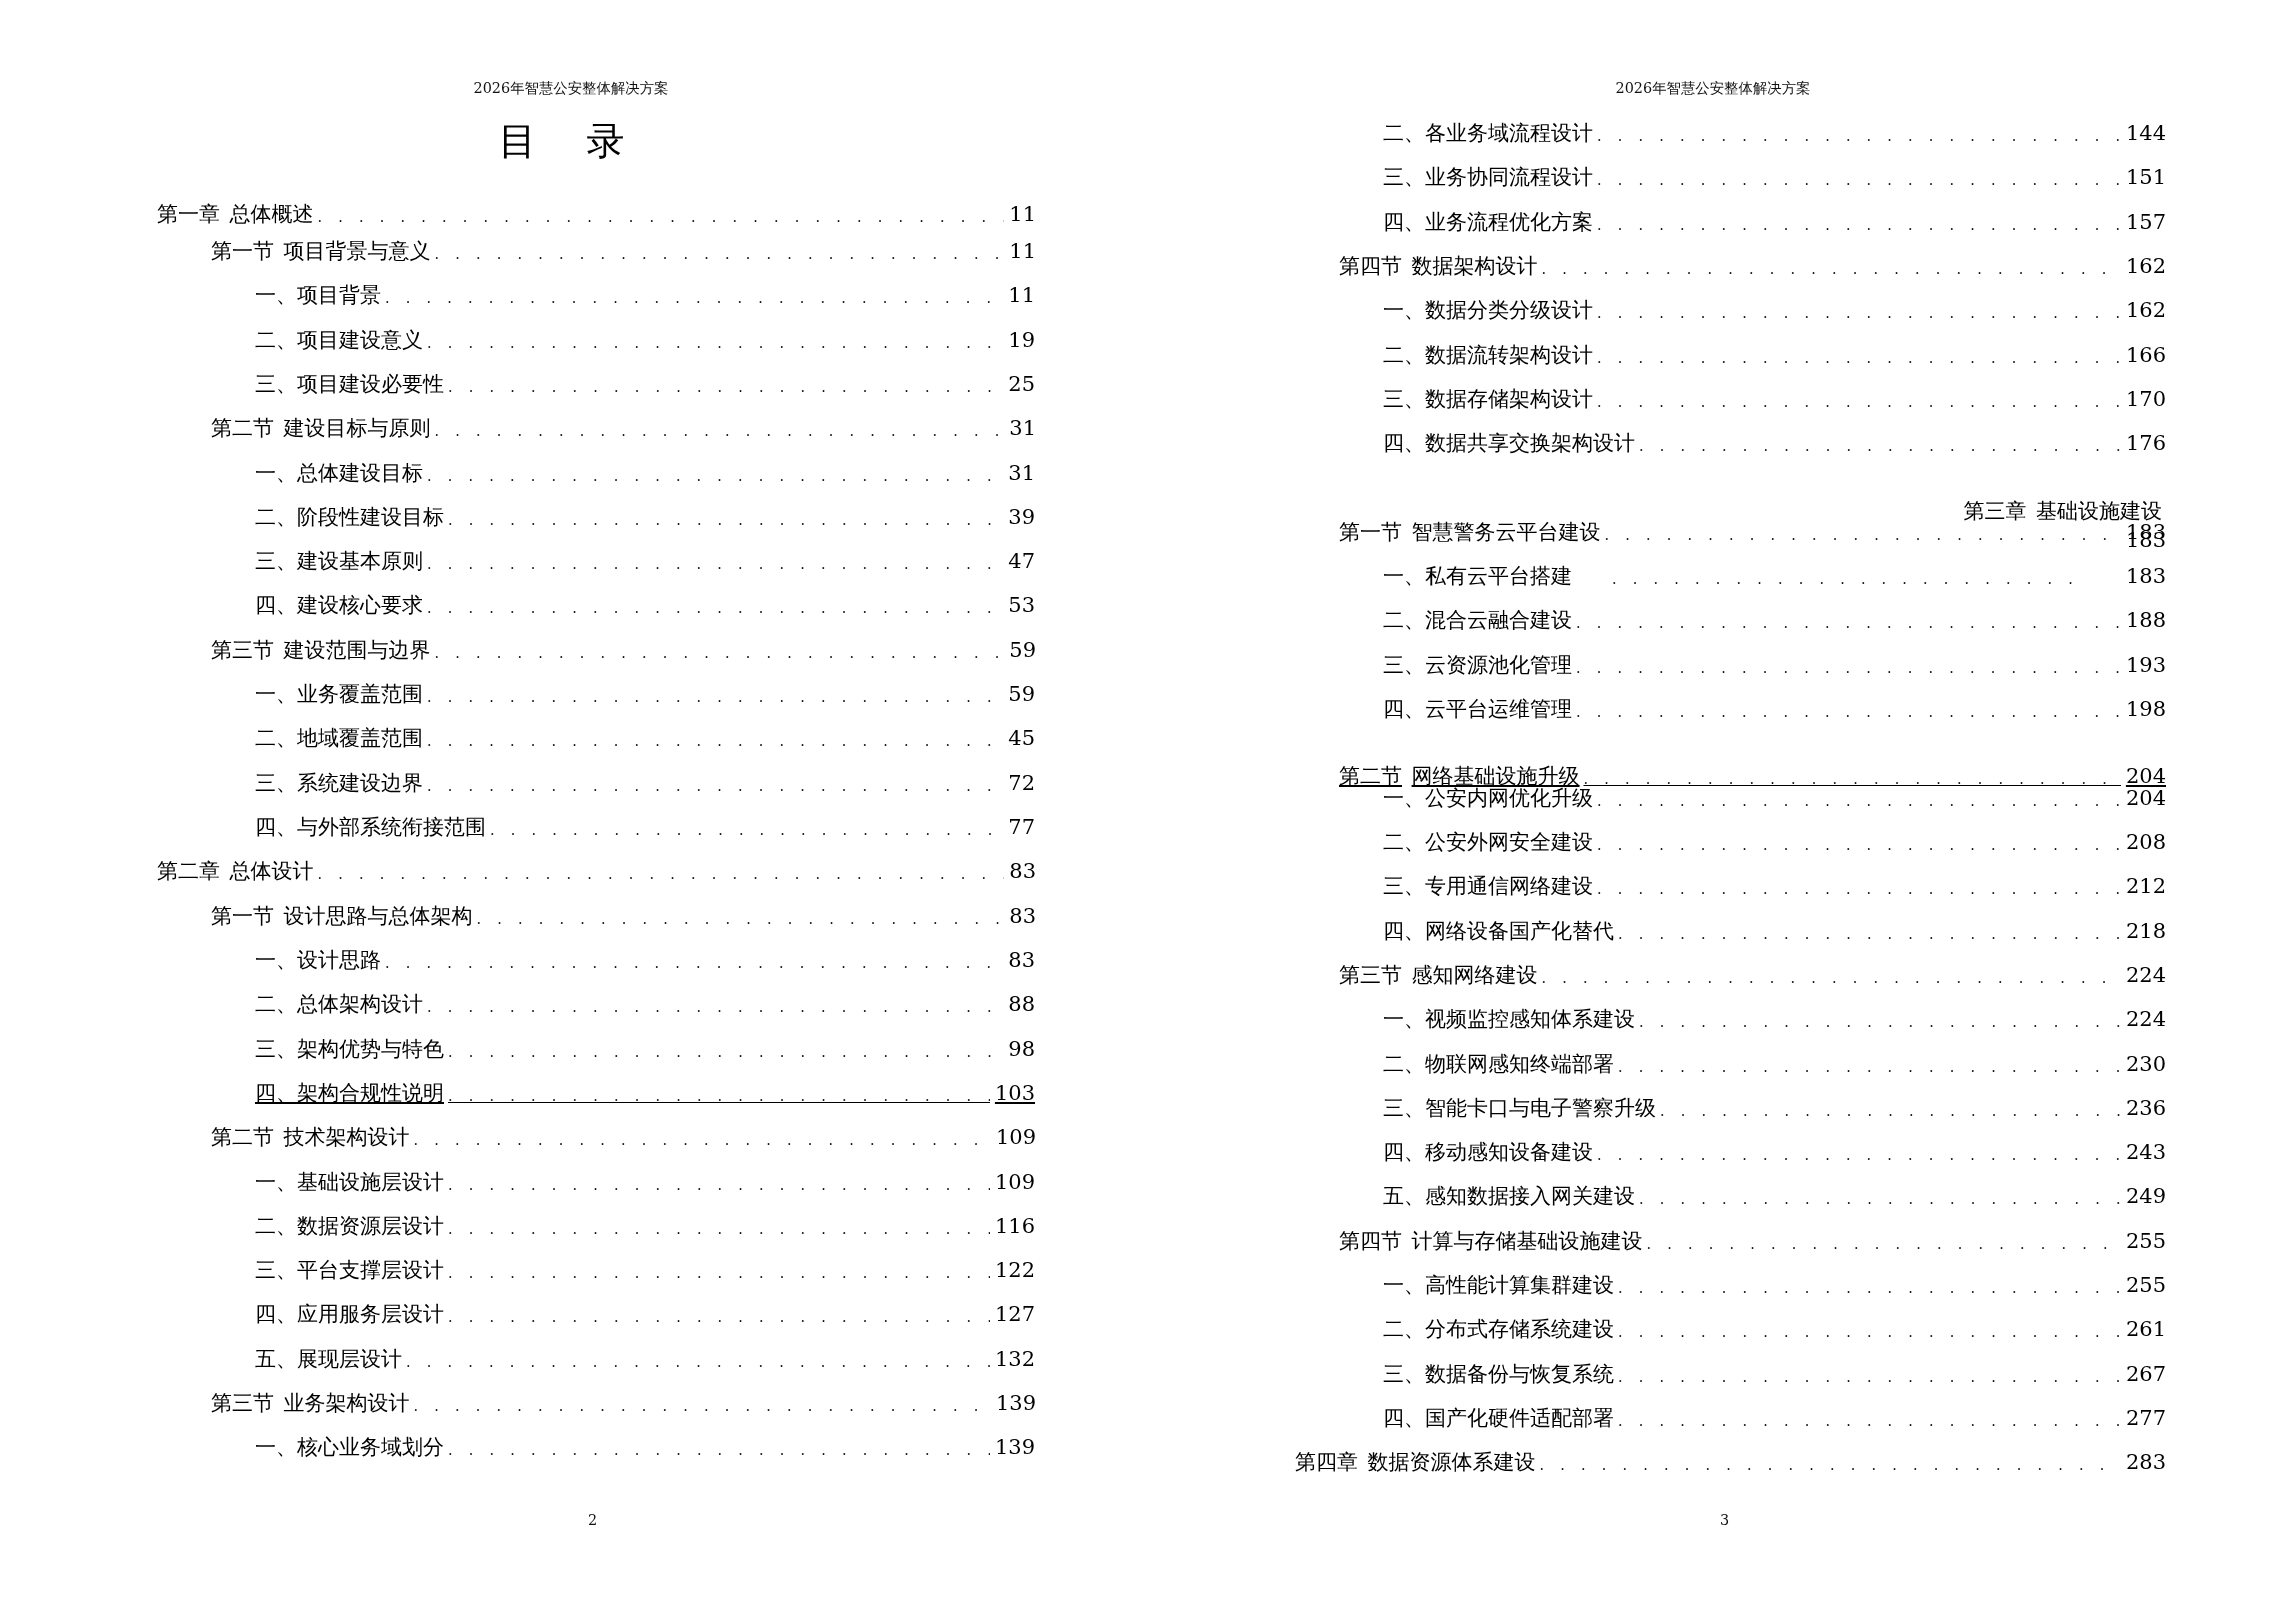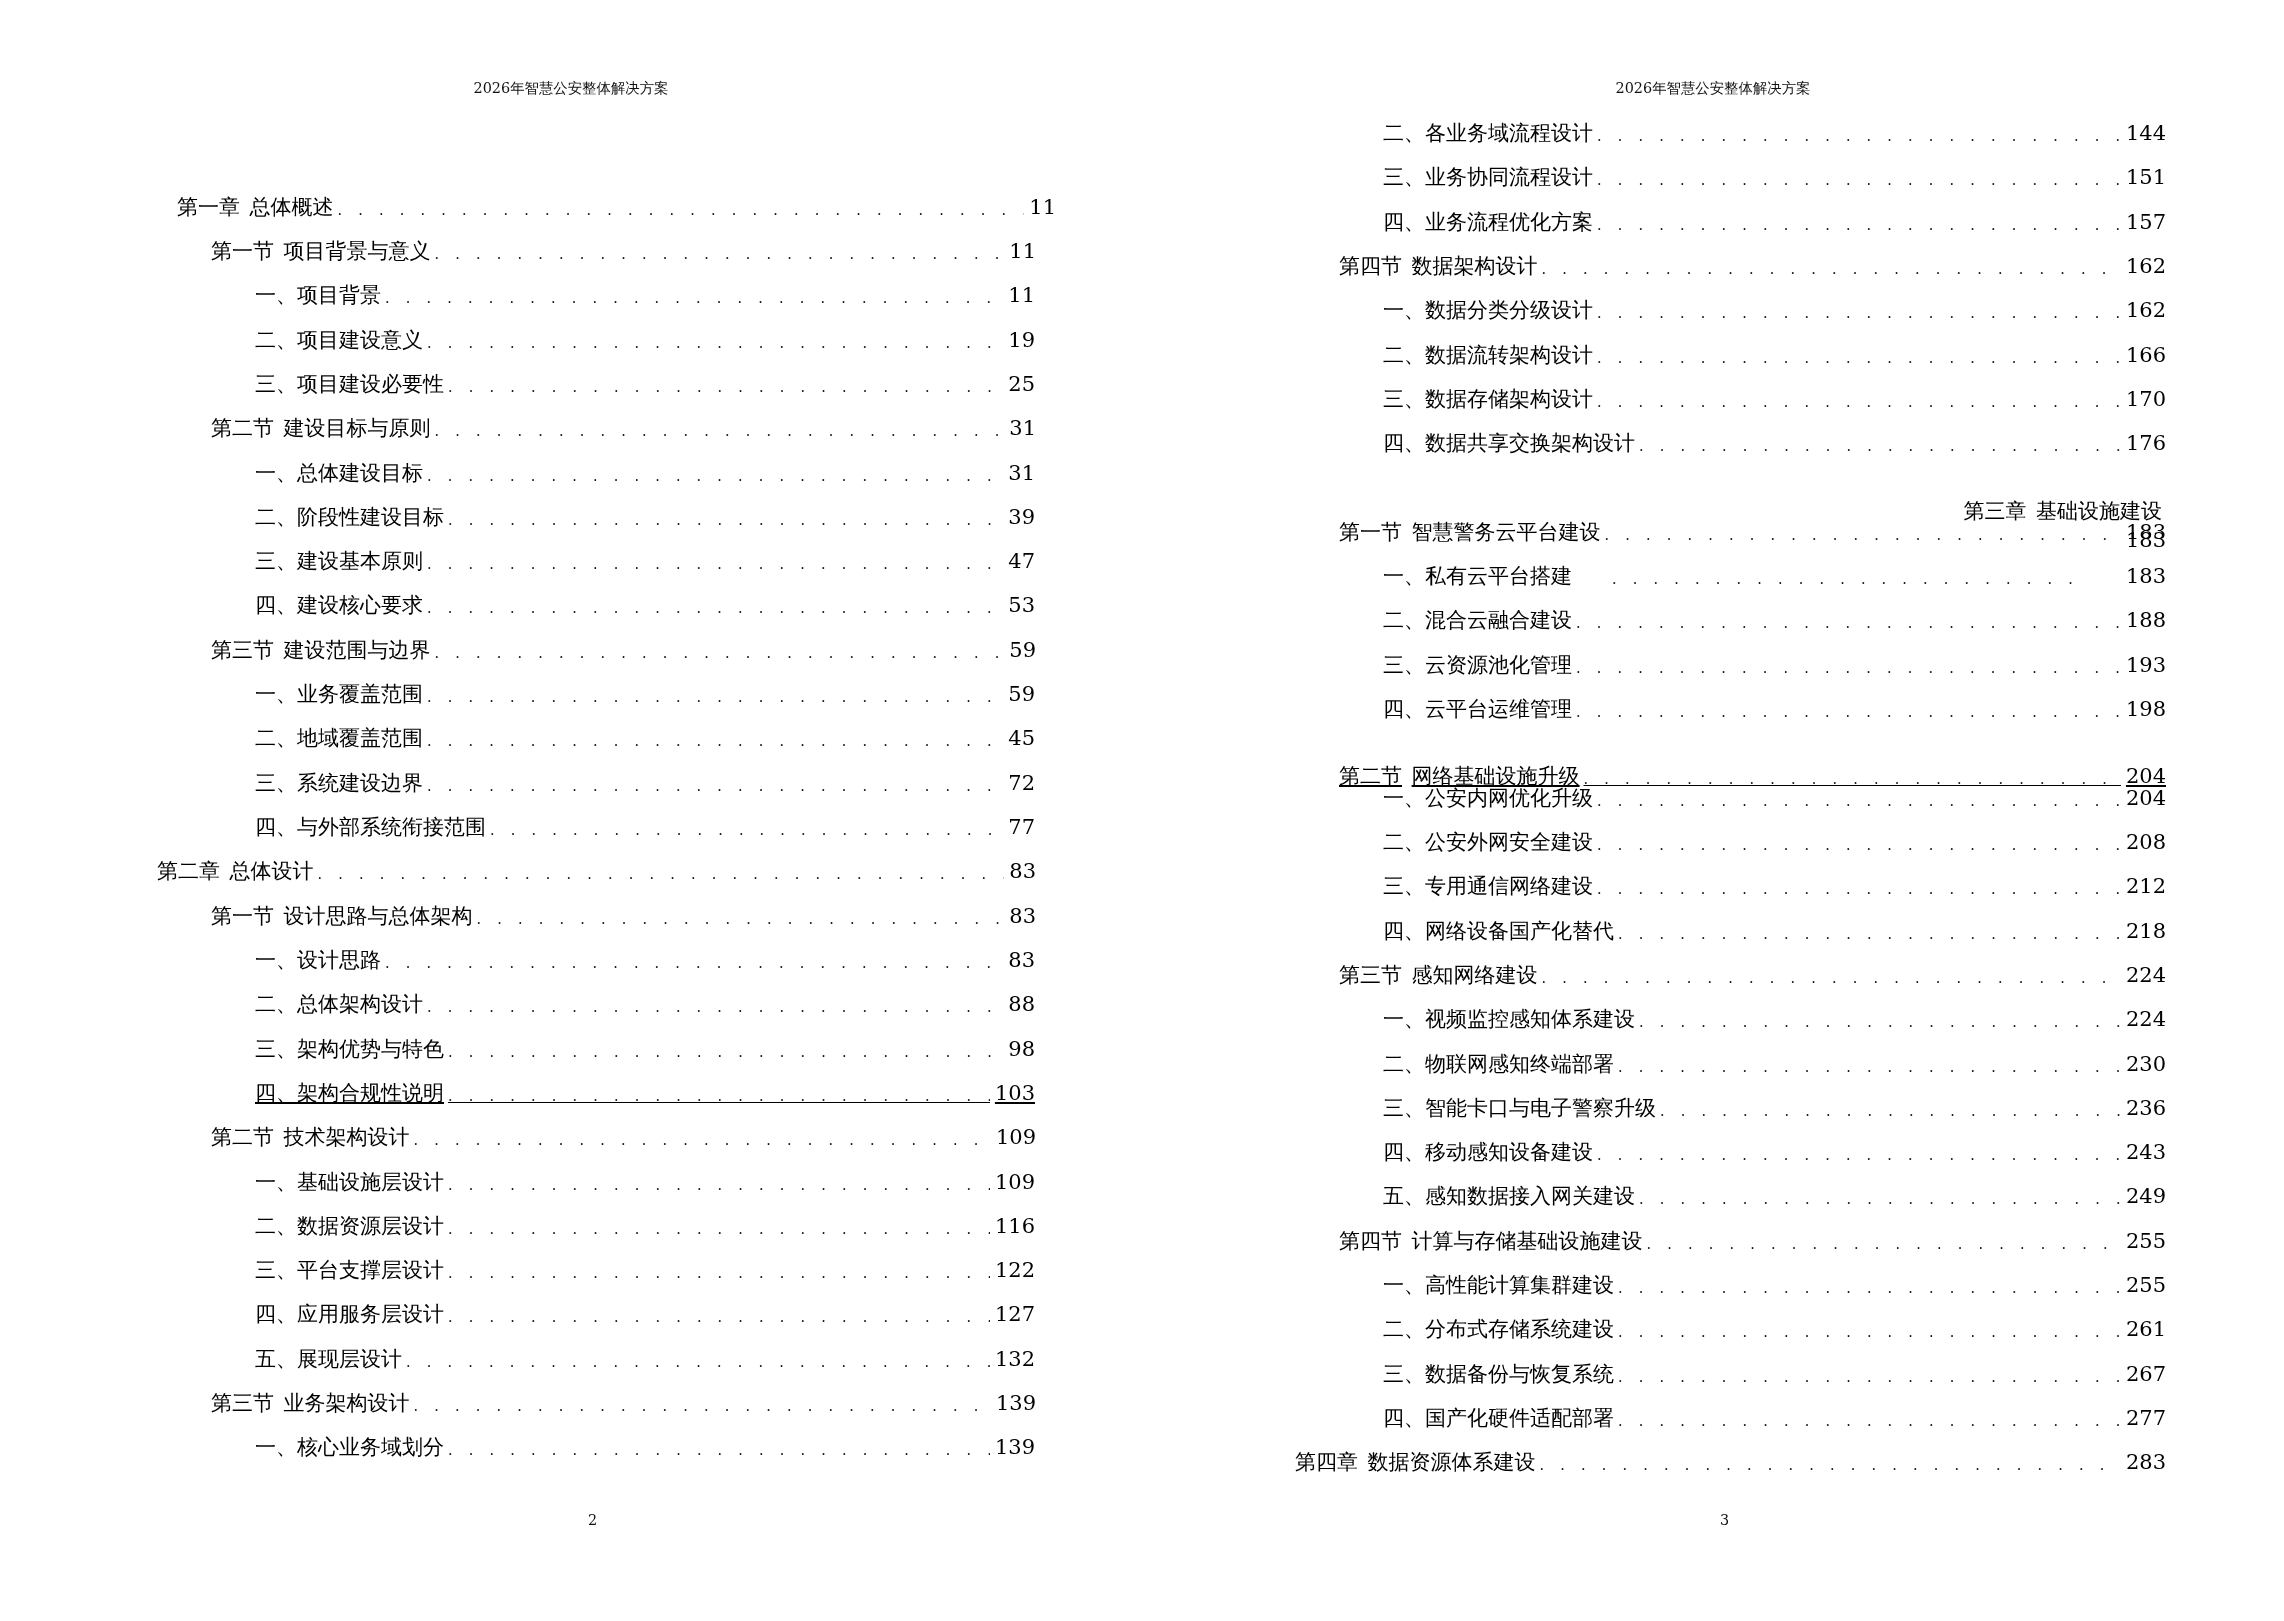--- a/index.html
+++ b/index.html
@@ -23,22 +23,23 @@
            color:#111; line-height:23px; }
   .entry .leader::after { content:". . . . . . . . . . . . . . . . . . . . . . . . . . . . . . . . . . . . . . . . . . . . . . . . . . . . . . . . . . . . . . . . . . . . . . . . . . . . . . . . . . . . . . . . . . . . . . . . . . . . . . . . . . . . . . . . . . . . . . . . . . . ."; }
   .entry .page-num { flex:0 0 auto; padding-left:4.8px; font-size:21px; }
   .page-footer { position:absolute; top:1512px; font-size:14.4px; color:#111; }
 </style>
 </head>
 <body>
 
 <div class="page left">
   <div class="running-header" style="left:0;">2026年智慧公安整体解决方案</div>
+  <div class="toc-title" style="left:0; top:116px;">目 录</div>
   <div class="toc" id="toc-left">
-      <div class="entry" style="left: 157px; width: 879px; top: 193px; margin-left: 20px;">
+      <div class="entry" style="left: 157px; width: 879px; top: 200px;">
         <span class="label"><span class="num">第一章</span><span>总体概述</span></span>
         <span class="leader"></span>
         <span class="page-num">11</span>
       </div>
       <div class="entry" style="left: 211px; width: 825px; top: 237px;">
         <span class="label"><span class="num">第一节</span><span>项目背景与意义</span></span>
         <span class="leader"></span>
         <span class="page-num">11</span>
       </div>
       <div class="entry" style="left: 255px; width: 780px; top: 281px;">

